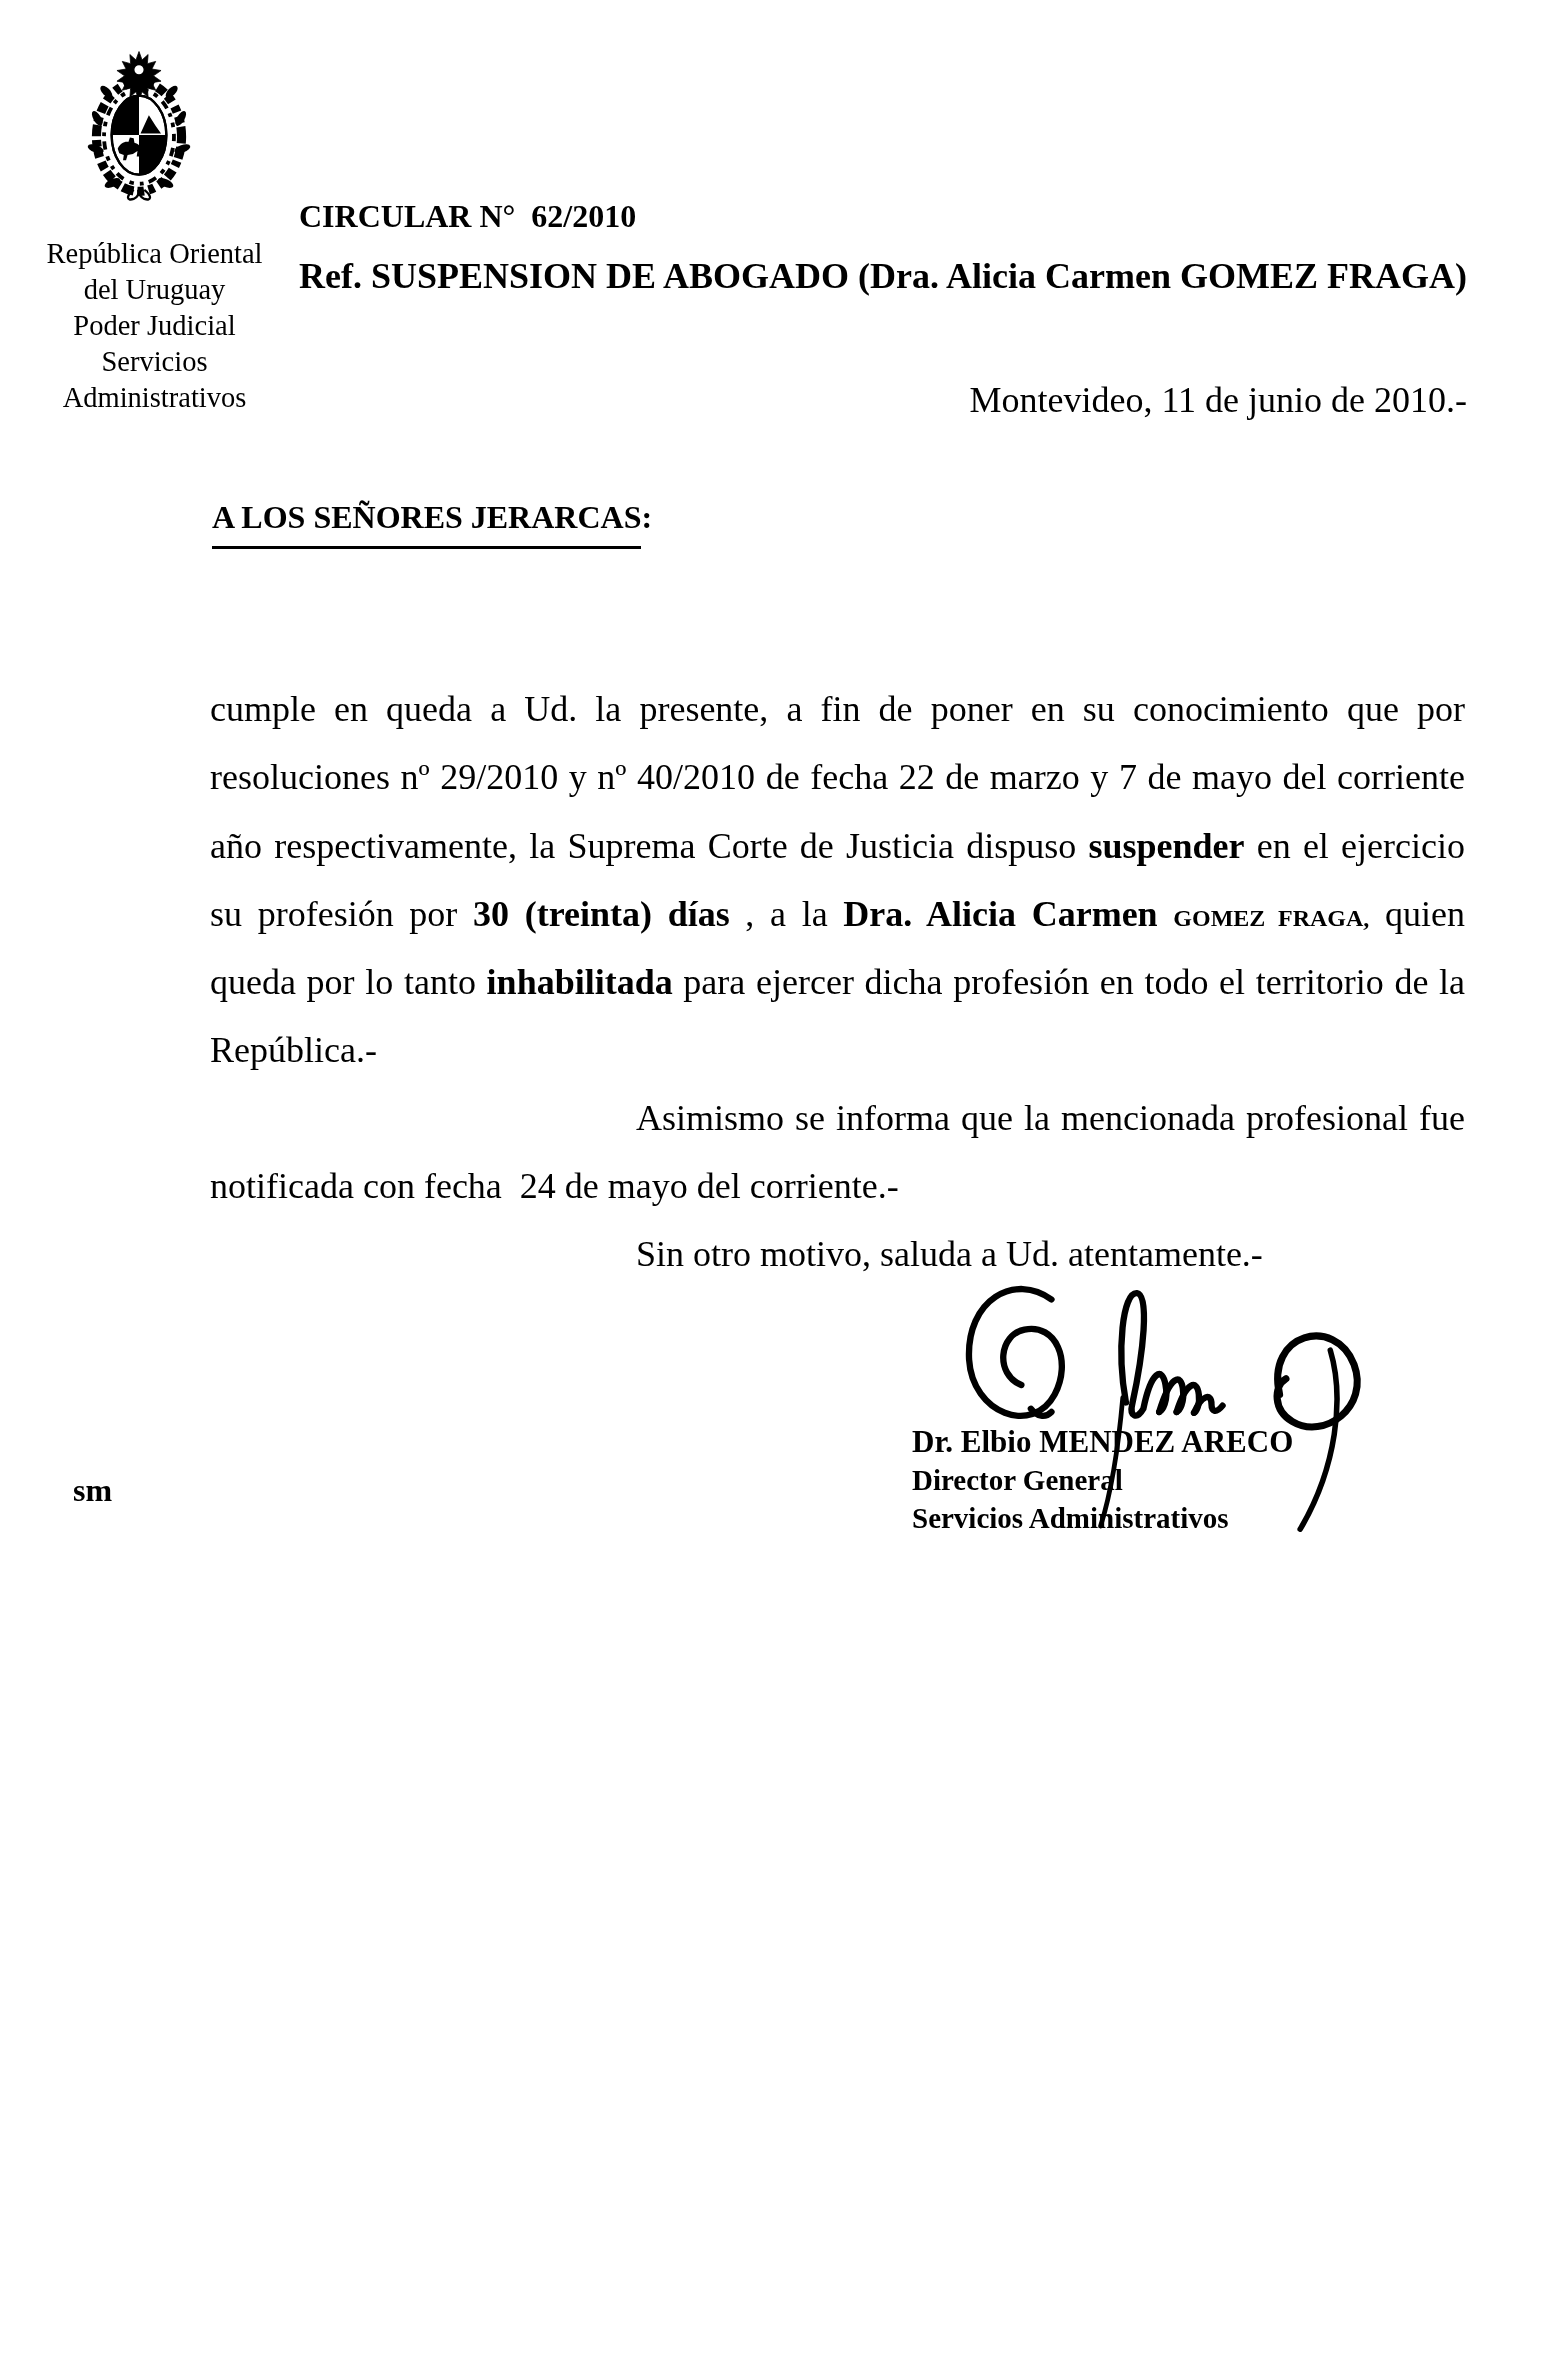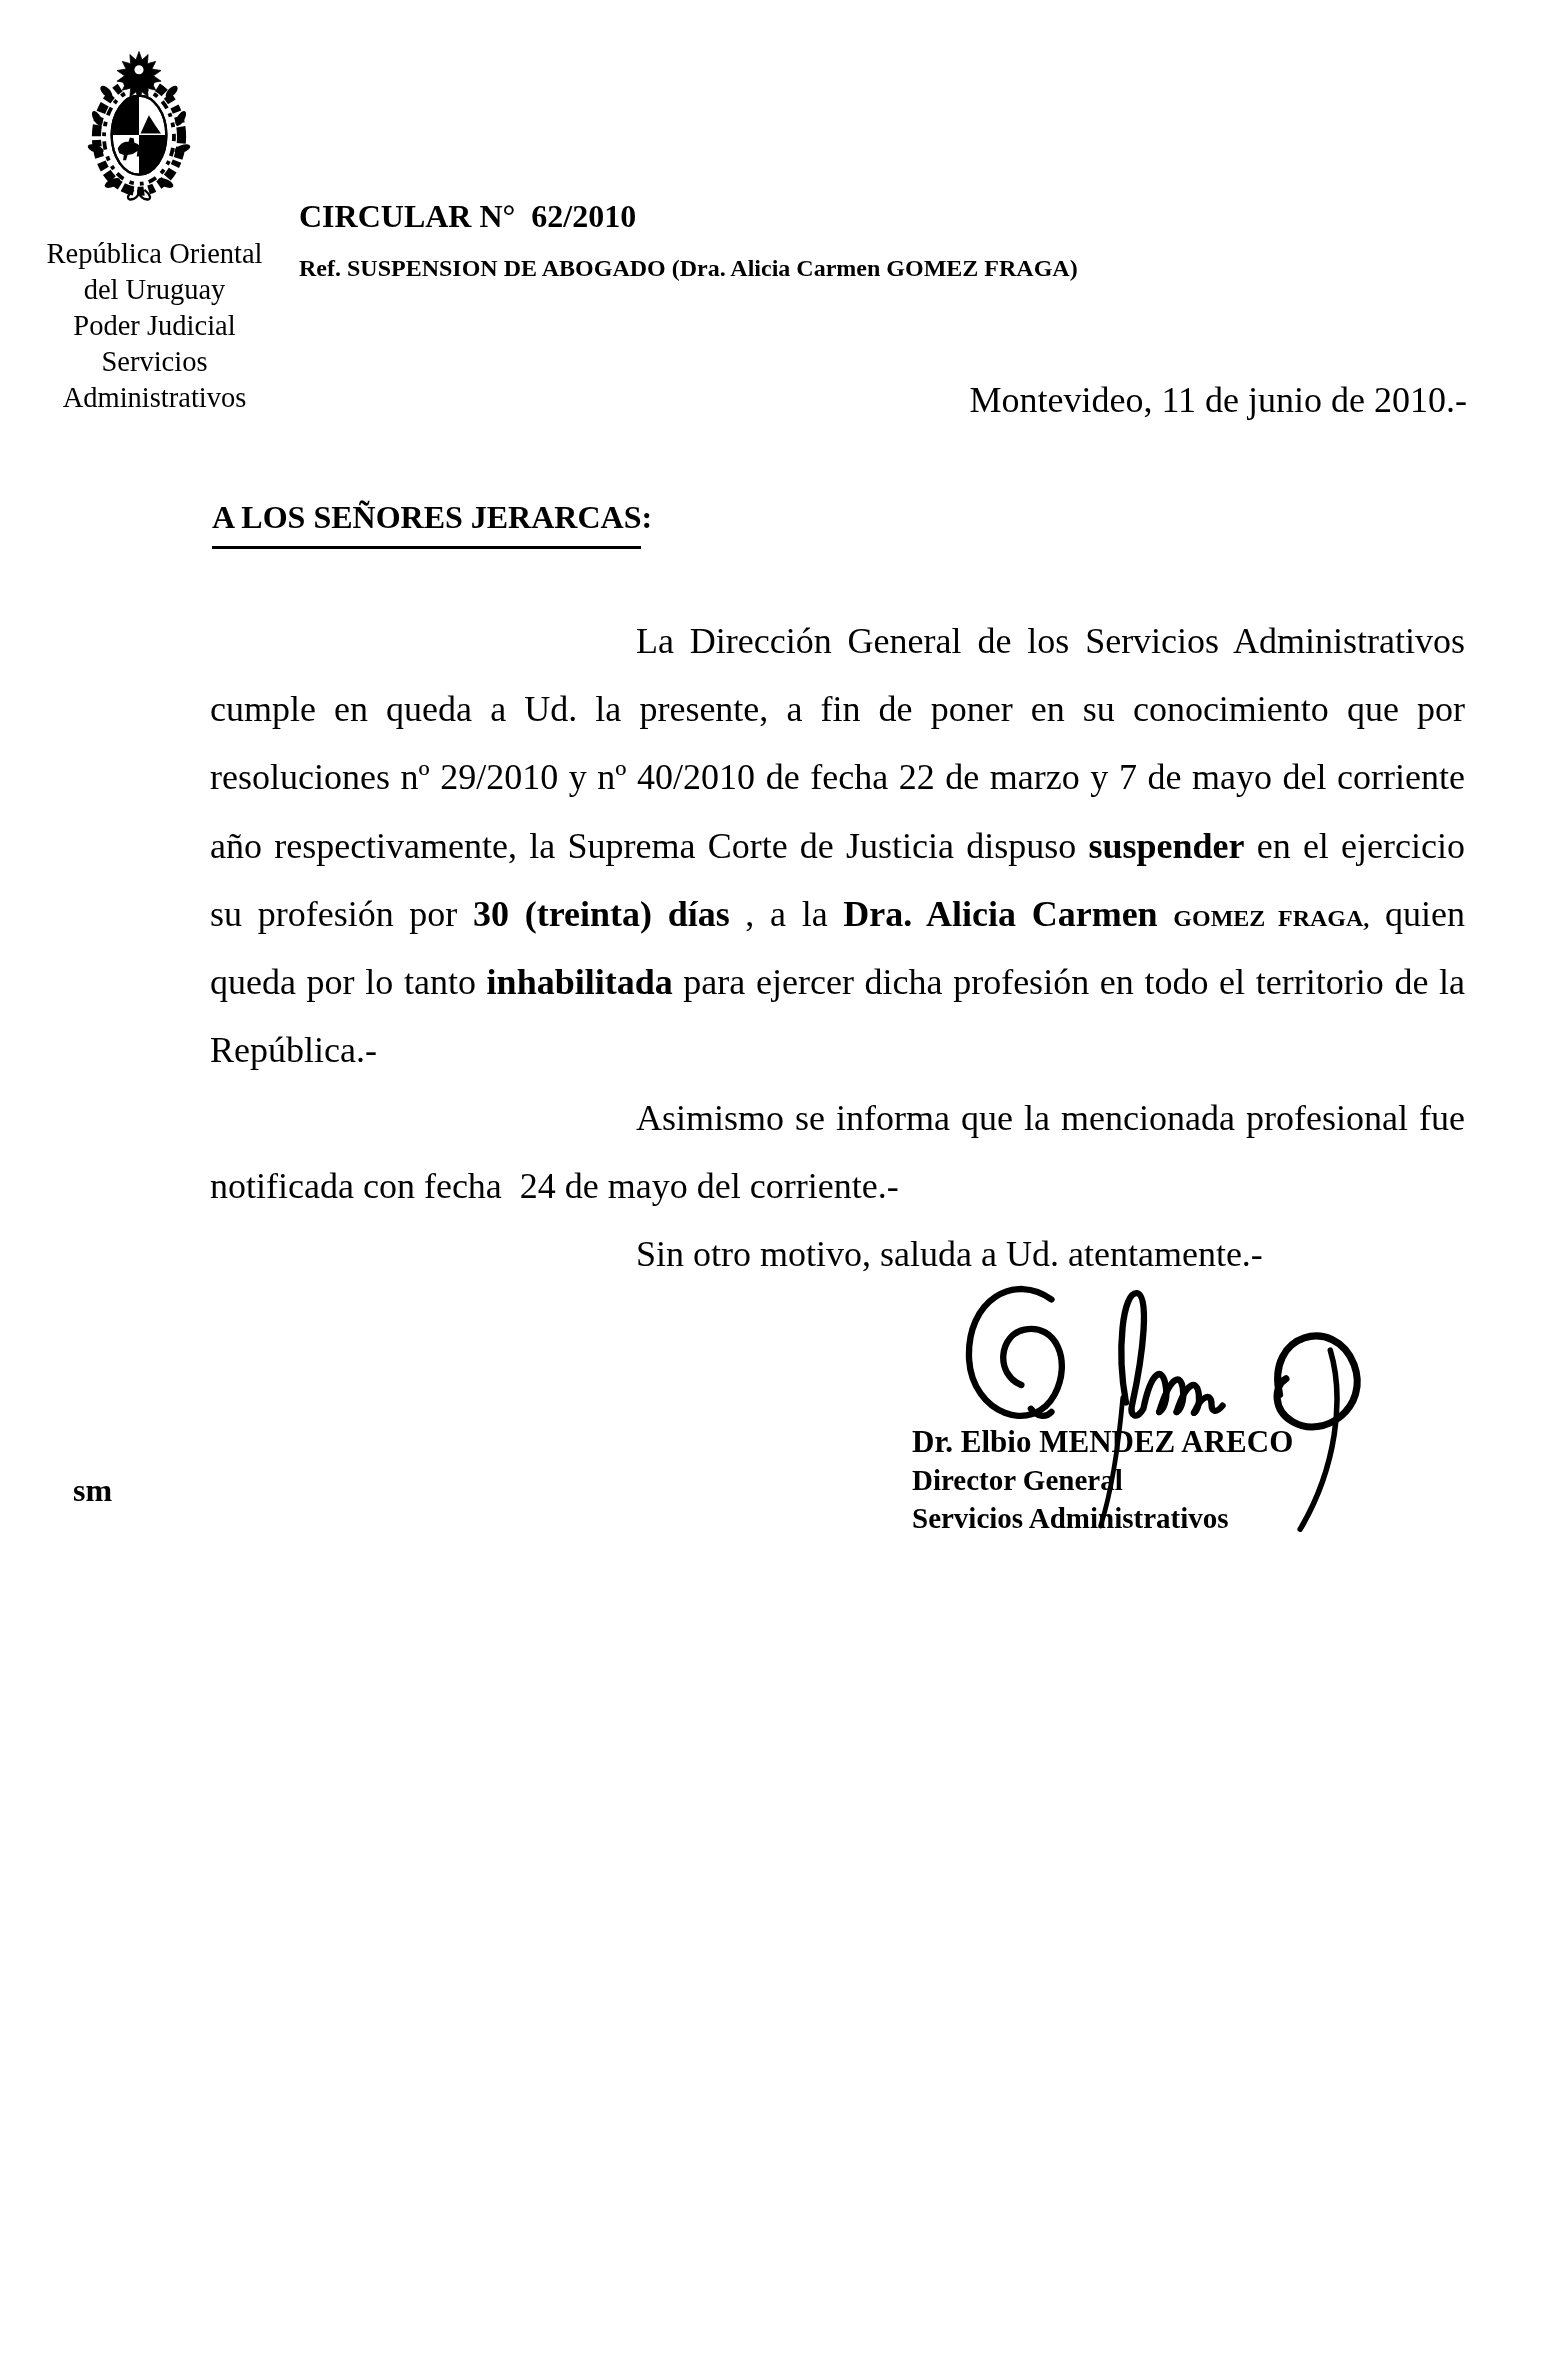--- a/index.html
+++ b/index.html
@@ -18,21 +18,21 @@
     position:absolute;left:22px;top:236px;width:265px;
     font-size:28.5px;line-height:36px;text-align:center;
   }
   
   .h-circular{
     position:absolute;left:299px;top:198px;
     font-size:32px;font-weight:bold;white-space:pre;
   }
   .h-ref{
     position:absolute;left:299px;top:255px;
-    font-size:24px;font-weight:bold;white-space:pre;
+    font-size:36px;font-weight:bold;white-space:pre;
   }
   .dateline{
     position:absolute;right:93px;top:379px;
     font-size:36px;
   }
   
   .salutation{
     position:absolute;left:212px;top:499px;
     font-size:32px;font-weight:bold;
   }
@@ -112,21 +112,20 @@
     <div>Servicios</div>
     <div>Administrativos</div>
   </div>
 
   <div class="h-circular">CIRCULAR N°  62/2010</div>
   <div class="h-ref">Ref. SUSPENSION DE ABOGADO (Dra. Alicia Carmen GOMEZ FRAGA)</div>
   <div class="dateline">Montevideo, 11 de junio de 2010.-</div>
 
   <div class="salutation"><span class="ul">A LOS SEÑORES JERARCAS</span><span>:</span></div>
 
-  <div class="bline justify indent l1"><span>La Dirección General de los Servicios Administrativos</span></div>
   <div class="bline justify l2"><span>cumple en queda a Ud. la presente, a fin de poner en su conocimiento que por</span></div>
   <div class="bline justify l3"><span>resoluciones nº 29/2010 y nº 40/2010 de fecha 22 de marzo y 7 de mayo del corriente</span></div>
   <div class="bline justify l4"><span>año respectivamente, la Suprema Corte de Justicia dispuso </span><span class="b">suspender</span><span> en el ejercicio de</span></div>
   <div class="bline justify l5"><span>su profesión por </span><span class="b">30 (treinta) días</span><span> , a la </span><span class="b">Dra. Alicia Carmen </span><span class="b fs-small">GOMEZ FRAGA,</span><span> quien</span></div>
   <div class="bline l7"><span>República.-</span></div>
   <div class="bline justify l6"><span>queda por lo tanto </span><span class="b">inhabilitada</span><span> para ejercer dicha profesión en todo el territorio de la</span></div>
   <div class="bline justify indent l8"><span>Asimismo se informa que la mencionada profesional fue</span></div>
   <div class="bline pre l9"><span>notificada con fecha  24 de mayo del corriente.-</span></div>
   <div class="bline indent l10"><span>Sin otro motivo, saluda a Ud. atentamente.-</span></div>
 

